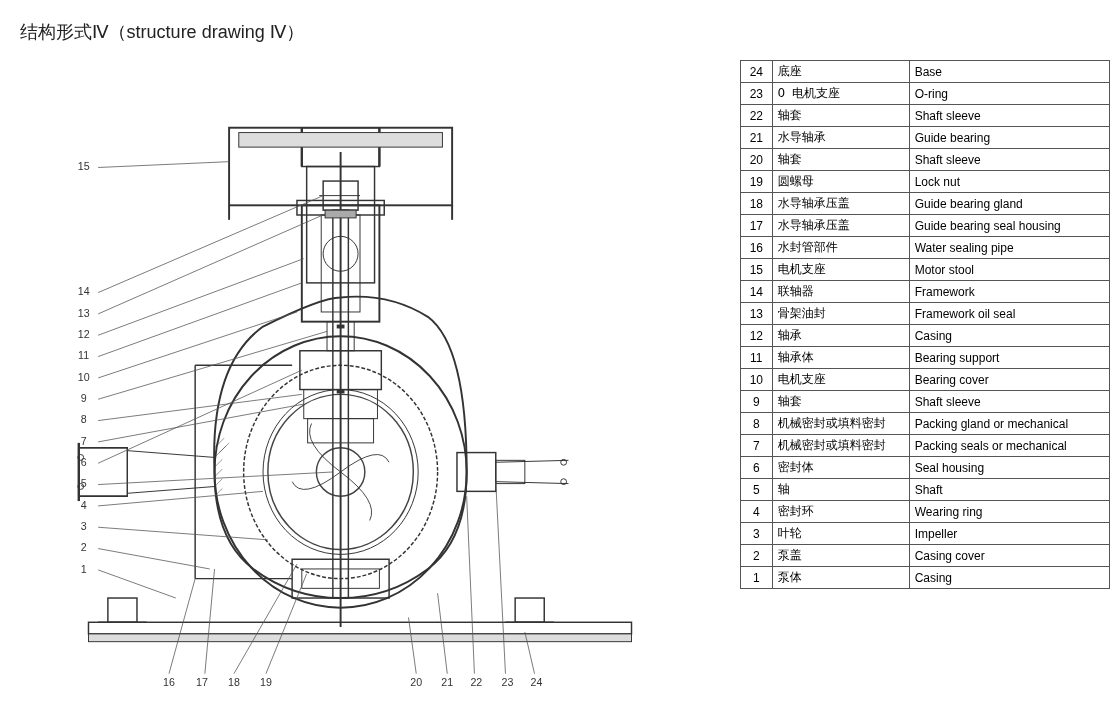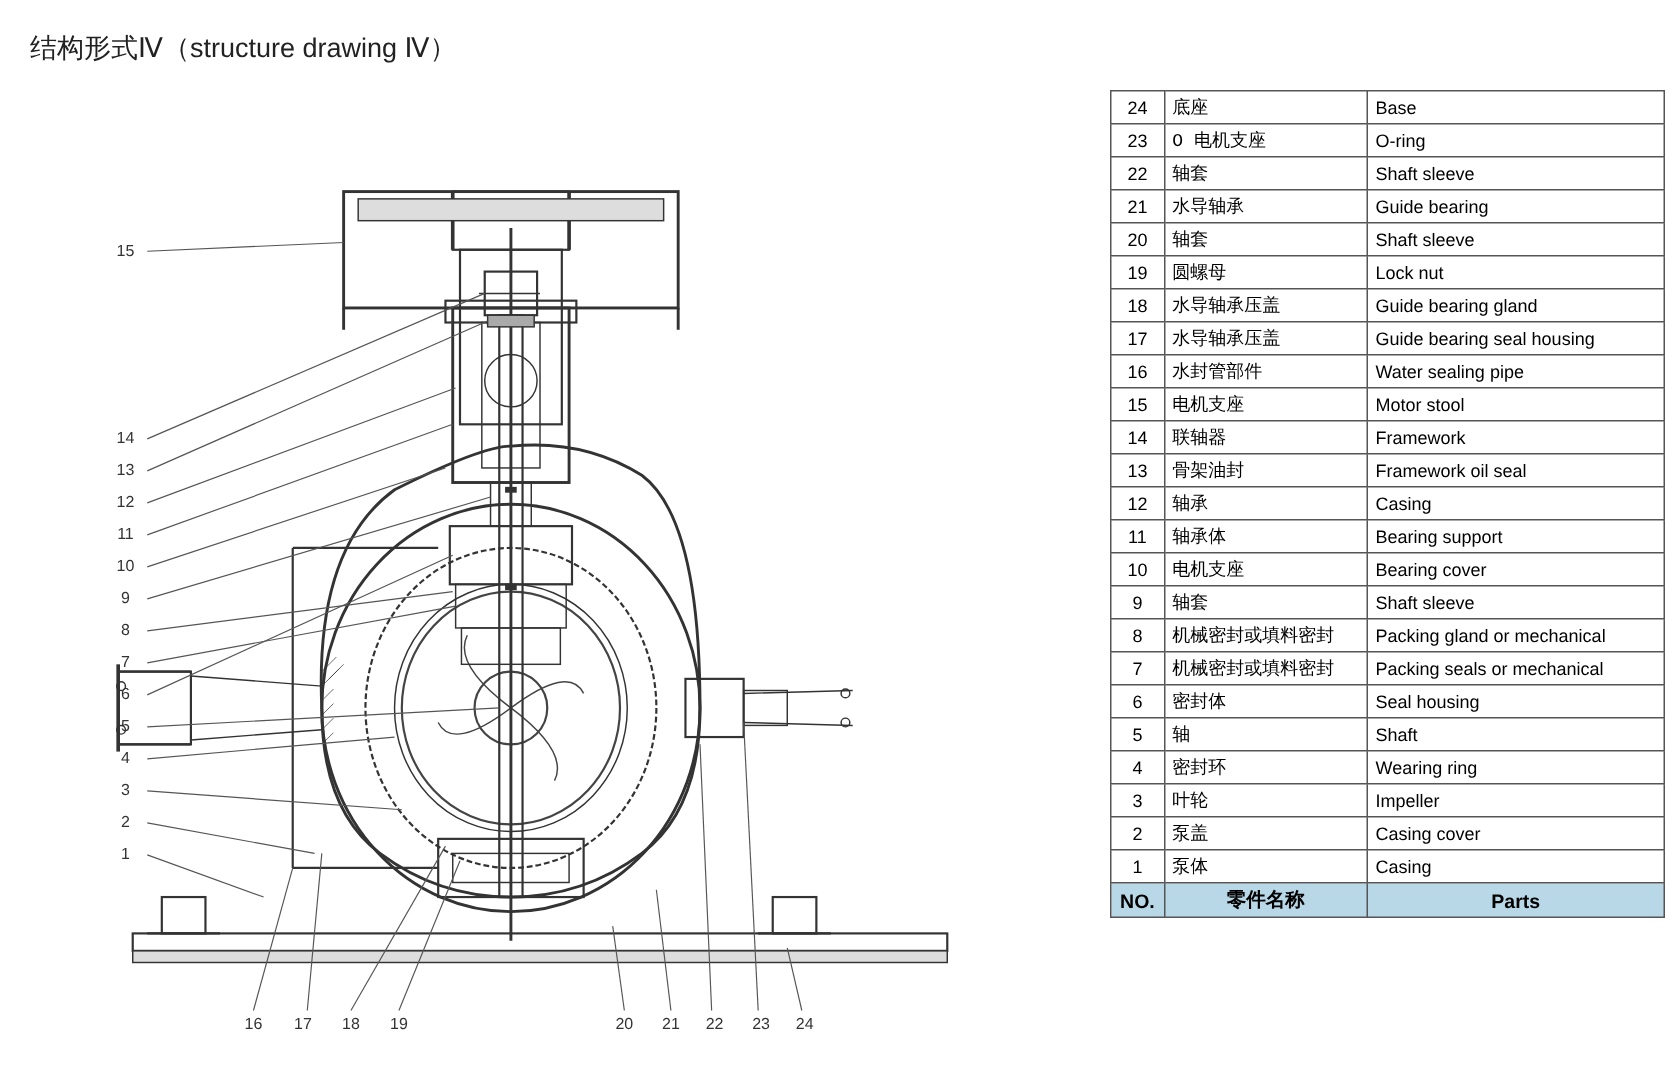--- a/index.html
+++ b/index.html
@@ -191,25 +191,20 @@
       <tr>
       <td class="col-no">2</td>
       <td class="col-cn">泵盖</td>
       <td class="col-en">Casing cover</td>
     </tr>
       <tr>
       <td class="col-no">1</td>
       <td class="col-cn">泵体</td>
       <td class="col-en">Casing</td>
     </tr>
-      <tr class="header-row">
-    <td class="col-no">NO.</td>
-    <td class="col-cn">零件名称</td>
-    <td class="col-en">Parts</td>
-  </tr>
     </tbody>
 </table>
 
 <div class="diagram-area">
   <svg class="diagram-svg" viewBox="0 0 700 660" xmlns="http://www.w3.org/2000/svg">
 
     <rect x="0" y="0" width="700" height="660" fill="white"></rect>
 
     <rect x="70" y="585" width="560" height="12" fill="none" stroke="#333" stroke-width="1.5"></rect>
     <rect x="70" y="597" width="560" height="8" fill="#ddd" stroke="#333" stroke-width="1"></rect>

